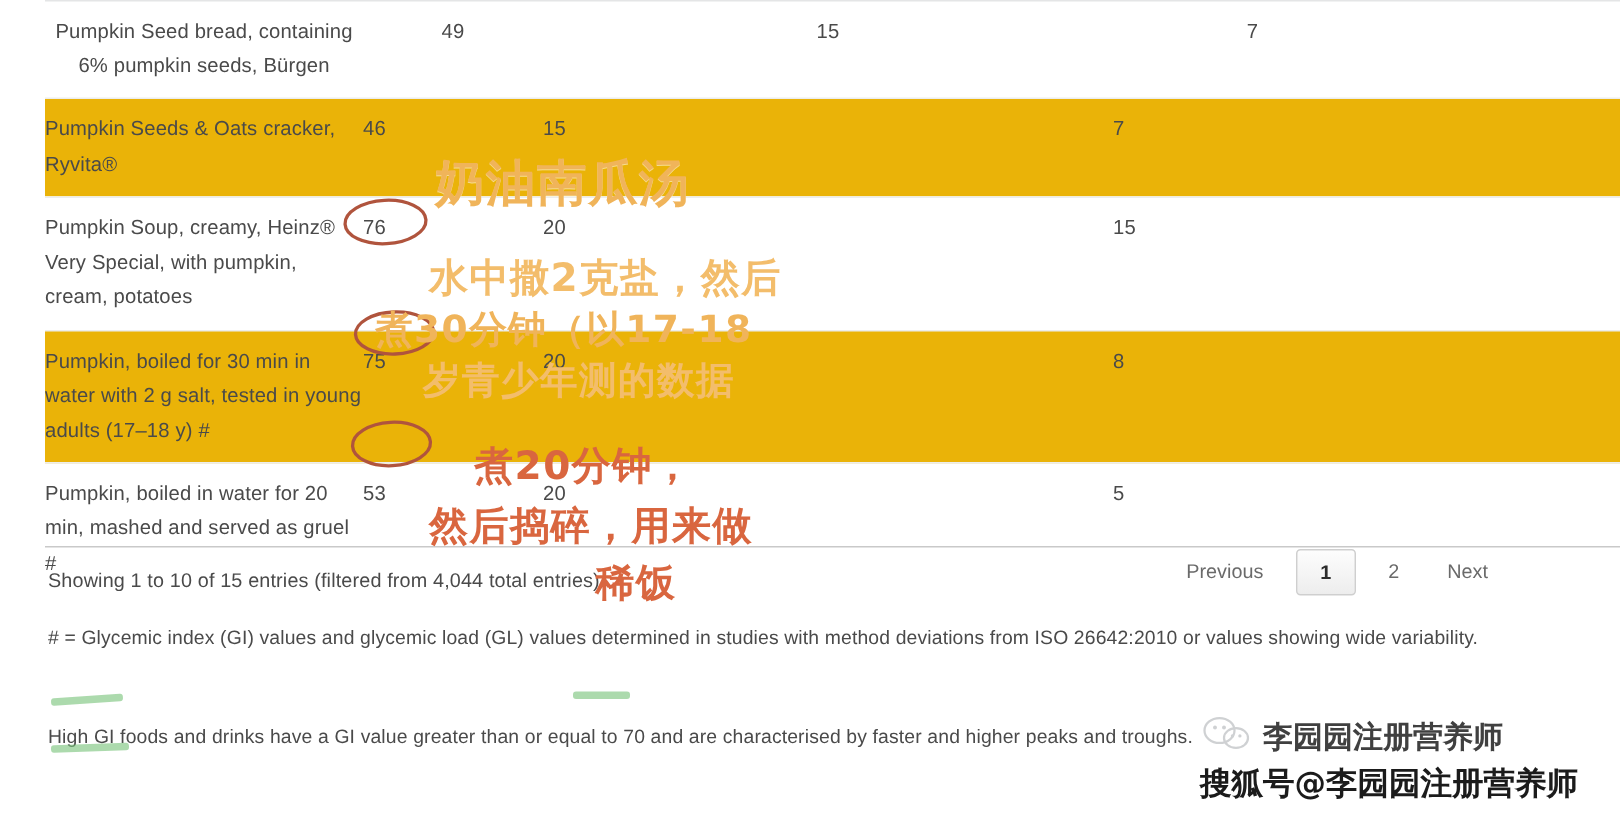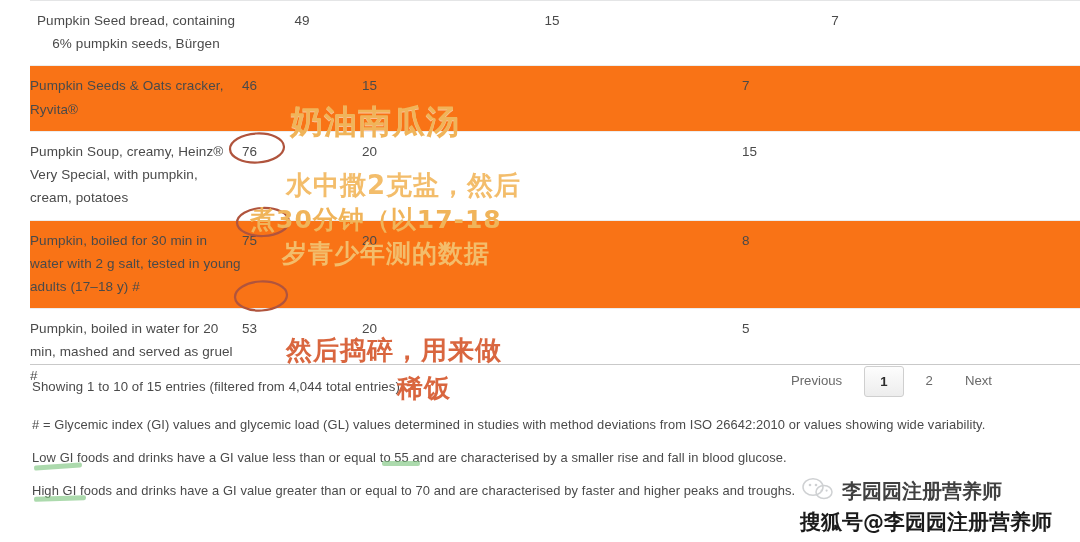--- a/index.html
+++ b/index.html
@@ -23,21 +23,21 @@
   table.gi td{
     vertical-align:top;
     font-size:13.5px;
     line-height:1.72;
     color:#4a4a4a;
     padding:8px 0 10px 0;
     border-top:1px solid #eceded;
     letter-spacing:.1px;
   }
   tr.odd td{background:#ffffff;}
-  tr.even td{background:#f97316;}
+  tr.even td{background:#eab308;}
   td.c-name{width:212px;padding-left:21px;padding-right:8px;}
   td.c-gi{width:120px;text-align:left;padding-left:0px;}
   td.c-mid{width:380px;}
   td.c-gl{width:186px;}
   td.c-end{width:auto;}
   .num{display:inline-block;}
 
   
   #table-wrap tr:first-child td{border-top:1px solid #e4e5e6;text-align:center;}
 
@@ -189,35 +189,35 @@
     <ellipse cx="31" cy="20" rx="26" ry="14" fill="none" stroke="#b0543d" stroke-width="2.2" transform="rotate(-2 31 20)"></ellipse>
   </svg>
   <svg class="circ" style="left:230px;top:276px;width:62px;height:40px" viewBox="0 0 62 40">
     <ellipse cx="31" cy="20" rx="26" ry="14.5" fill="none" stroke="#b0543d" stroke-width="2.2" transform="rotate(-3 31 20)"></ellipse>
   </svg>
 
   <div class="anno" id="anno-title">奶油南瓜汤</div>
   <div class="anno" id="anno-l1">水中撒2克盐，然后</div>
   <div class="anno" id="anno-l2">煮30分钟（以17-18</div>
   <div class="anno" id="anno-l3">岁青少年测的数据</div>
+  <div class="anno" id="anno-l4">煮20分钟，</div>
   <div class="anno" id="anno-l5">然后捣碎，用来做</div>
   <div class="anno" id="anno-l6">稀饭</div>
 
   <div id="summary-row">
     <div id="summary-text">Showing 1 to 10 of 15 entries (filtered from 4,044 total entries)</div>
     <div id="pager">
       <span class="pg">Previous</span>
       <span class="pg current">1</span>
       <span class="pg">2</span>
       <span class="pg">Next</span>
     </div>
   </div>
 
   <div class="note" id="note1"># = Glycemic index (GI) values and glycemic load (GL) values determined in studies with method deviations from ISO 26642:2010 or values showing wide variability.</div>
-  <div class="note" id="note2">Low GI foods and drinks have a GI value less than or equal to 55 and are characterised by a smaller rise and fall in blood glucose.</div>
   <div class="note" id="note3">High GI foods and drinks have a GI value greater than or equal to 70 and are characterised by faster and higher peaks and troughs.</div>
   <div class="note" id="note4">Medium GI foods and drinks have a GI value between 56 and 69.</div>
 
   <div class="hl" id="hl1"></div>
   <div class="hl" id="hl2"></div>
   <div class="hl" id="hl3"></div>
   <div class="hl" id="hl4"></div>
   <div class="hl" id="hl5"></div>
   <div class="hl" id="hl6"></div>
 

